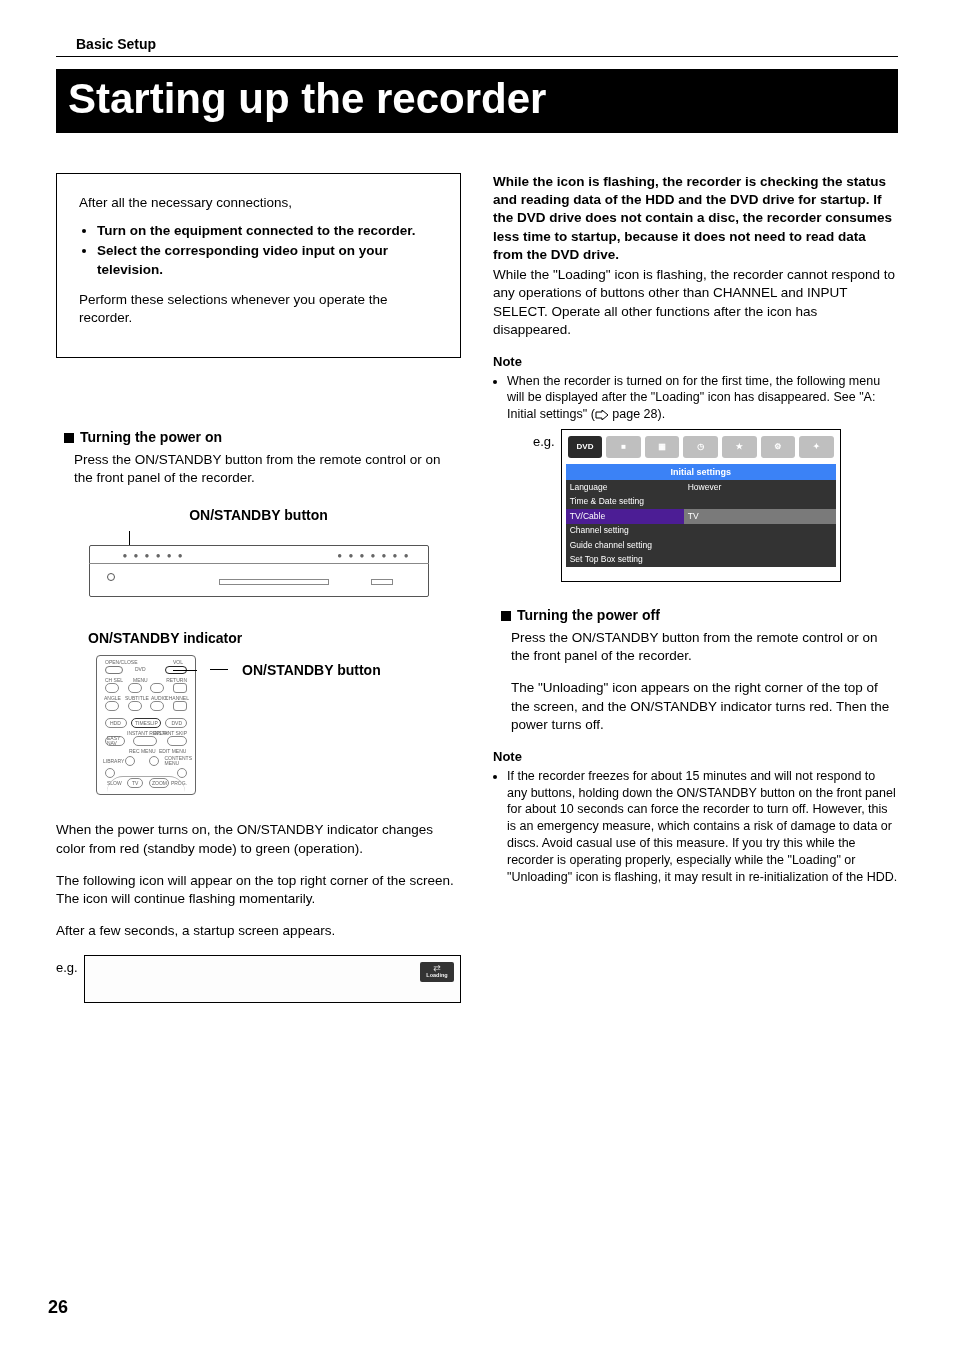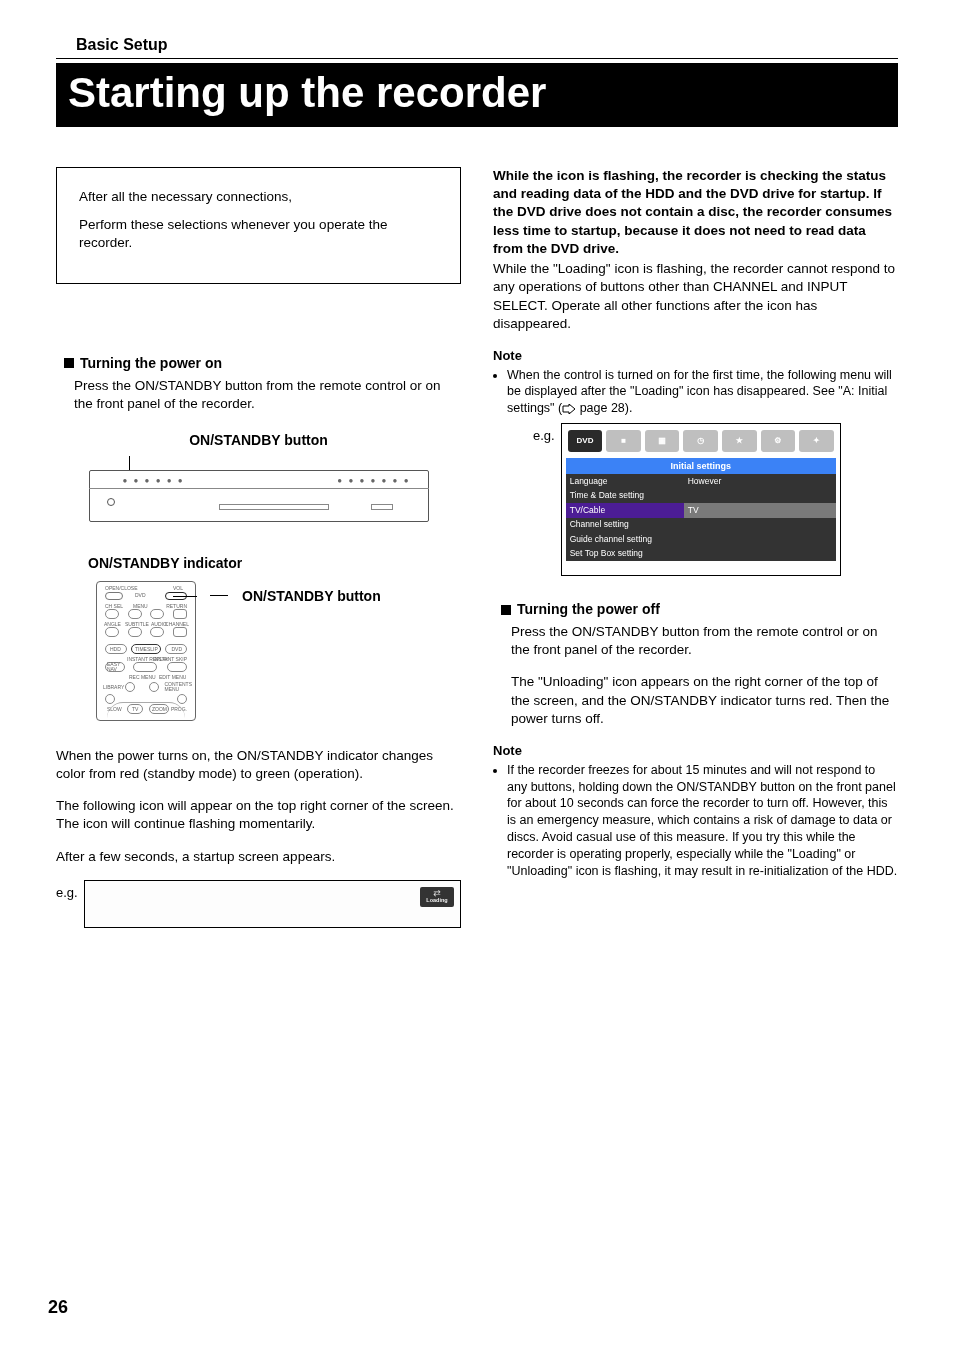--- a/index.html
+++ b/index.html
@@ -1,18 +1,18 @@
 <!DOCTYPE html>
 <html><head>
 <meta charset="utf-8">
 <style>
   * { box-sizing: border-box; margin: 0; padding: 0; }
   html, body { width: 954px; height: 1348px; background: #fff; font-family: Arial, Helvetica, sans-serif; color: #000; }
   .page { position: relative; width: 954px; height: 1348px; padding: 36px 56px 20px 56px; }
-  .breadcrumb { font-size: 16px; font-weight: bold; padding: 0 0 4px 20px; border-bottom: 1px solid #000; margin-bottom: 4px; }
+  .breadcrumb { font-size: 14px; font-weight: bold; padding: 0 0 4px 20px; border-bottom: 1px solid #000; margin-bottom: 12px; }
   .title-bar { background: #000; color: #fff; font-size: 42px; font-weight: bold; padding: 6px 12px 10px 12px; margin-bottom: 40px; }
   .columns { display: flex; gap: 32px; }
   .col { flex: 1 1 0; font-size: 13.5px; line-height: 1.35; }
   .intro-box { border: 1px solid #000; padding: 20px 22px; margin-bottom: 70px; }
   .intro-box p { margin-bottom: 10px; }
   .intro-box ul { list-style: disc; margin: 0 0 12px 18px; }
   .intro-box ul li { font-weight: bold; margin-bottom: 2px; }
   .sec-head { display: flex; align-items: center; font-weight: bold; font-size: 14px; margin: 0 0 4px 0; padding-left: 8px; }
   .sec-head .sq { width: 10px; height: 10px; background: #000; margin-right: 6px; flex: 0 0 auto; }
   .body-indent { margin-left: 18px; }
@@ -79,20 +79,24 @@
 
 <div class="page">
   <div class="breadcrumb">Basic Setup</div>
   <div class="title-bar">Starting up the recorder</div>
 
   <div class="columns">
 
     <div class="col">
       <div class="intro-box">
         <p>After all the necessary connections,</p>
+        <ul>
+          <li>Turn on the equipment connected to the recorder.</li>
+          <li>Select the corresponding video input on your television.</li>
+        </ul>
         <p>Perform these selections whenever you operate the recorder.</p>
       </div>
 
       <div class="sec-head">
         <span class="sq"></span>
         <span>Turning the power on</span>
       </div>
       <div class="body-indent">
         <p>Press the ON/STANDBY button from the remote control or on the front panel of the recorder.</p>
       </div>
@@ -186,21 +190,21 @@
       </div>
     </div>
 
     <div class="col">
       <p style="margin-bottom:2px;"><b>While the icon is flashing, the recorder is checking the status and reading data of the HDD and the DVD drive for startup. If the DVD drive does not contain a disc, the recorder consumes less time to startup, because it does not need to read data from the DVD drive.</b></p>
       <p style="margin-bottom:14px;">While the "Loading" icon is flashing, the recorder cannot respond to any operations of buttons other than CHANNEL and INPUT SELECT. Operate all other functions after the icon has disappeared.</p>
 
       <div class="note-h">Note</div>
       <ul class="note-list">
         <li>
-          <span>When the control is turned on for the first time, the following menu will be displayed after the "Loading" icon has disappeared. See "A: Initial settings" (</span><span class="pg-arrow"><svg viewBox="0 0 14 10">
+          <span>When the recorder is turned on for the first time, the following menu will be displayed after the "Loading" icon has disappeared. See "A: Initial settings" (</span><span class="pg-arrow"><svg viewBox="0 0 14 10">
                 <path d="M1 2 L7 2 L7 0 L13 5 L7 10 L7 8 L1 8 Z" fill="none" stroke="#000" stroke-width="1"></path>
               </svg></span><span> page 28).</span>
         </li>
       </ul>
 
       <div class="menu-eg">
         <span class="eg">e.g.</span>
         <div class="menu-box">
           <div class="menu-icons">
             <div class="mi dark">

